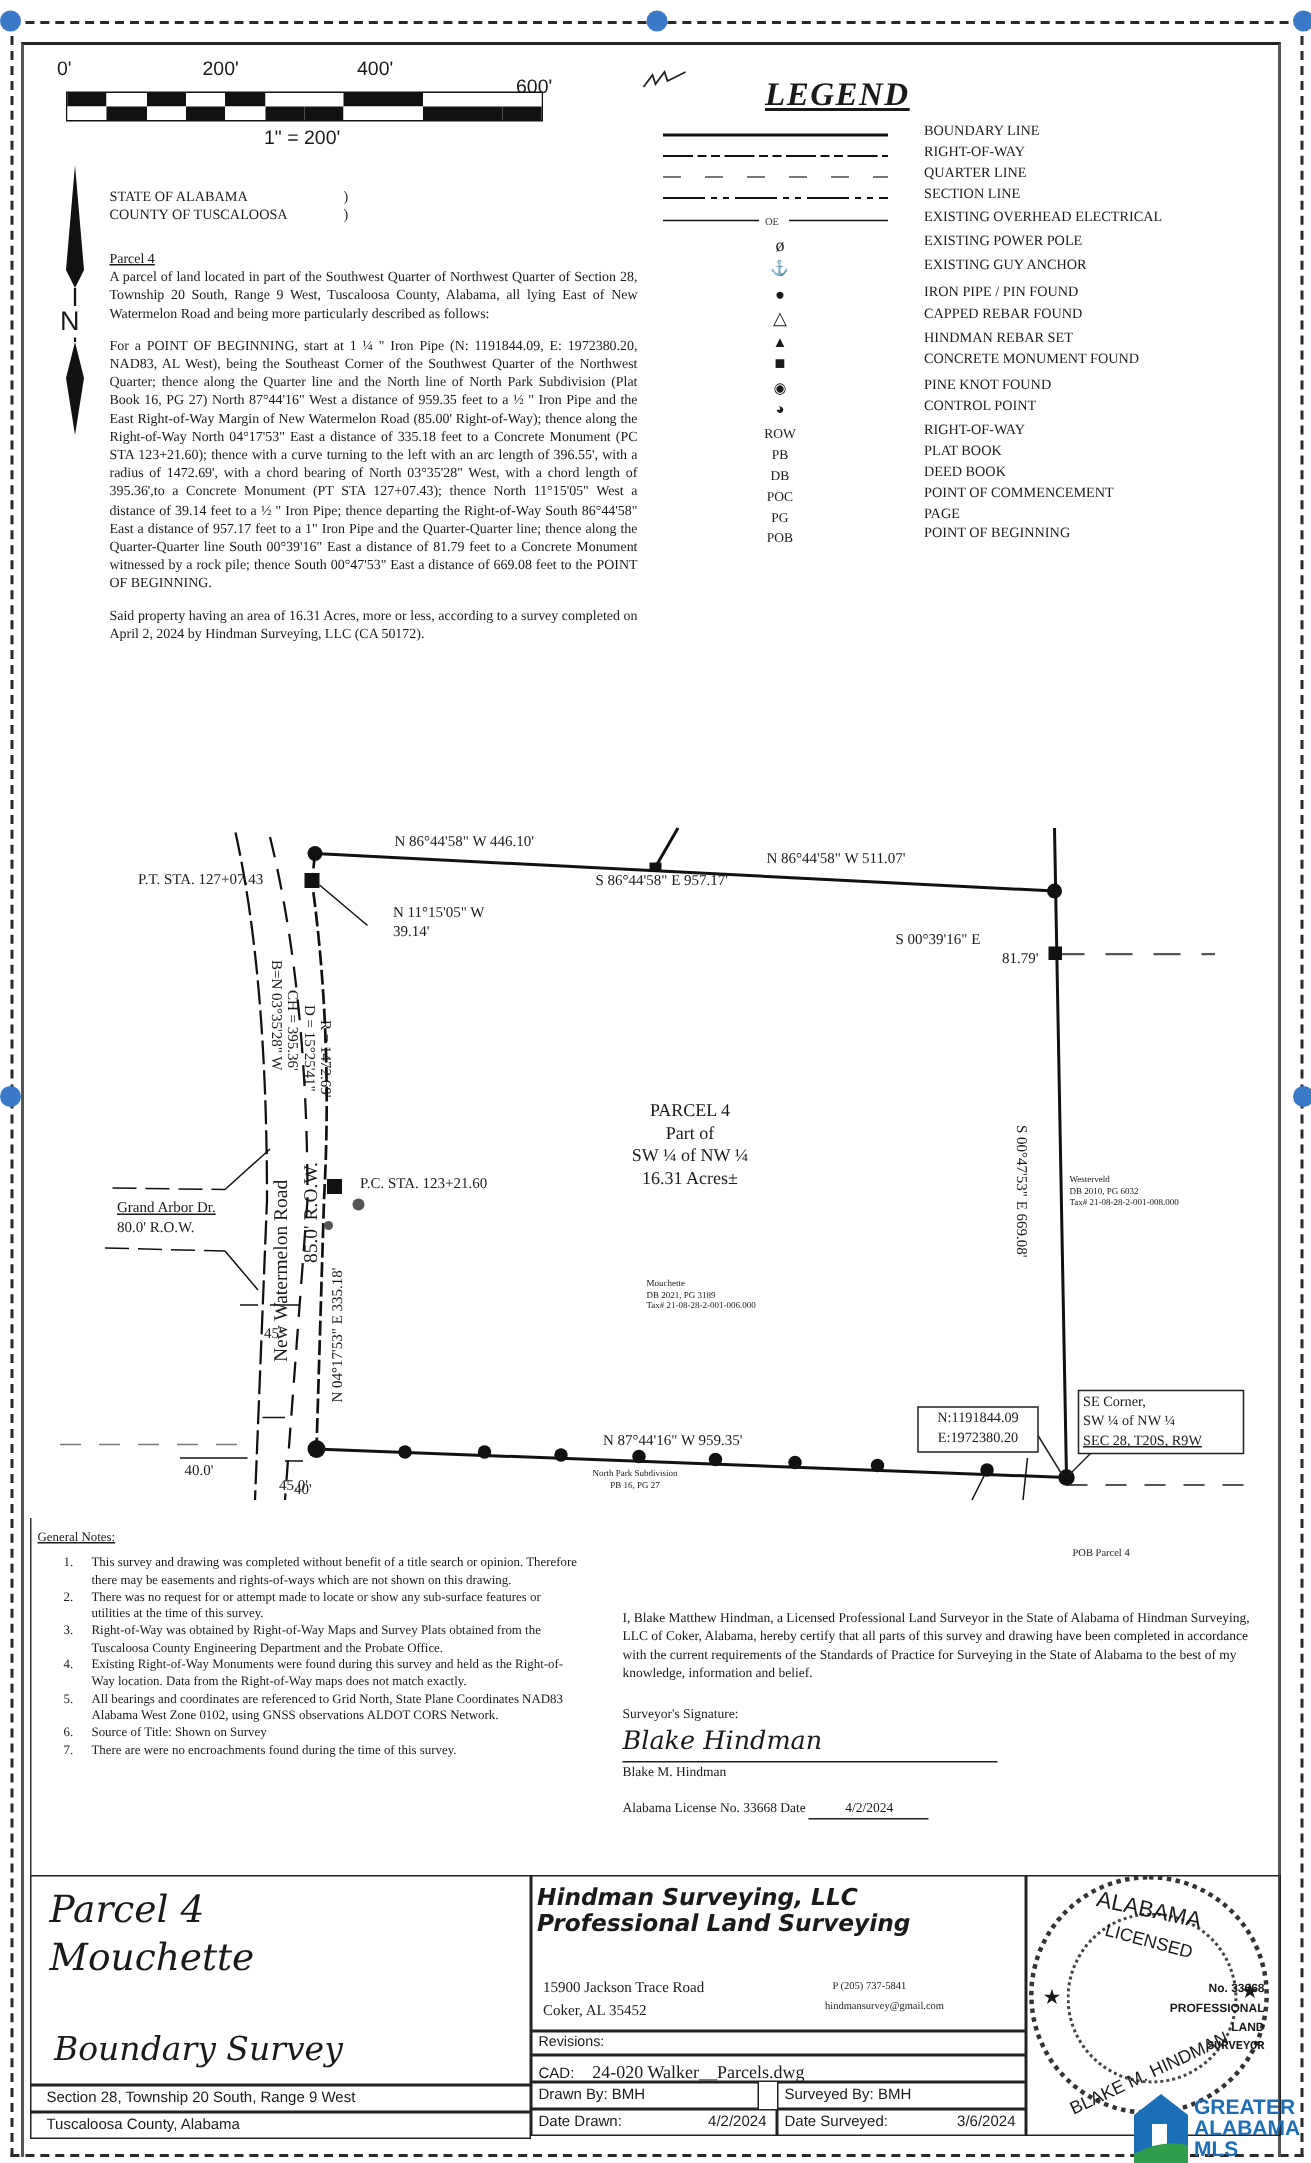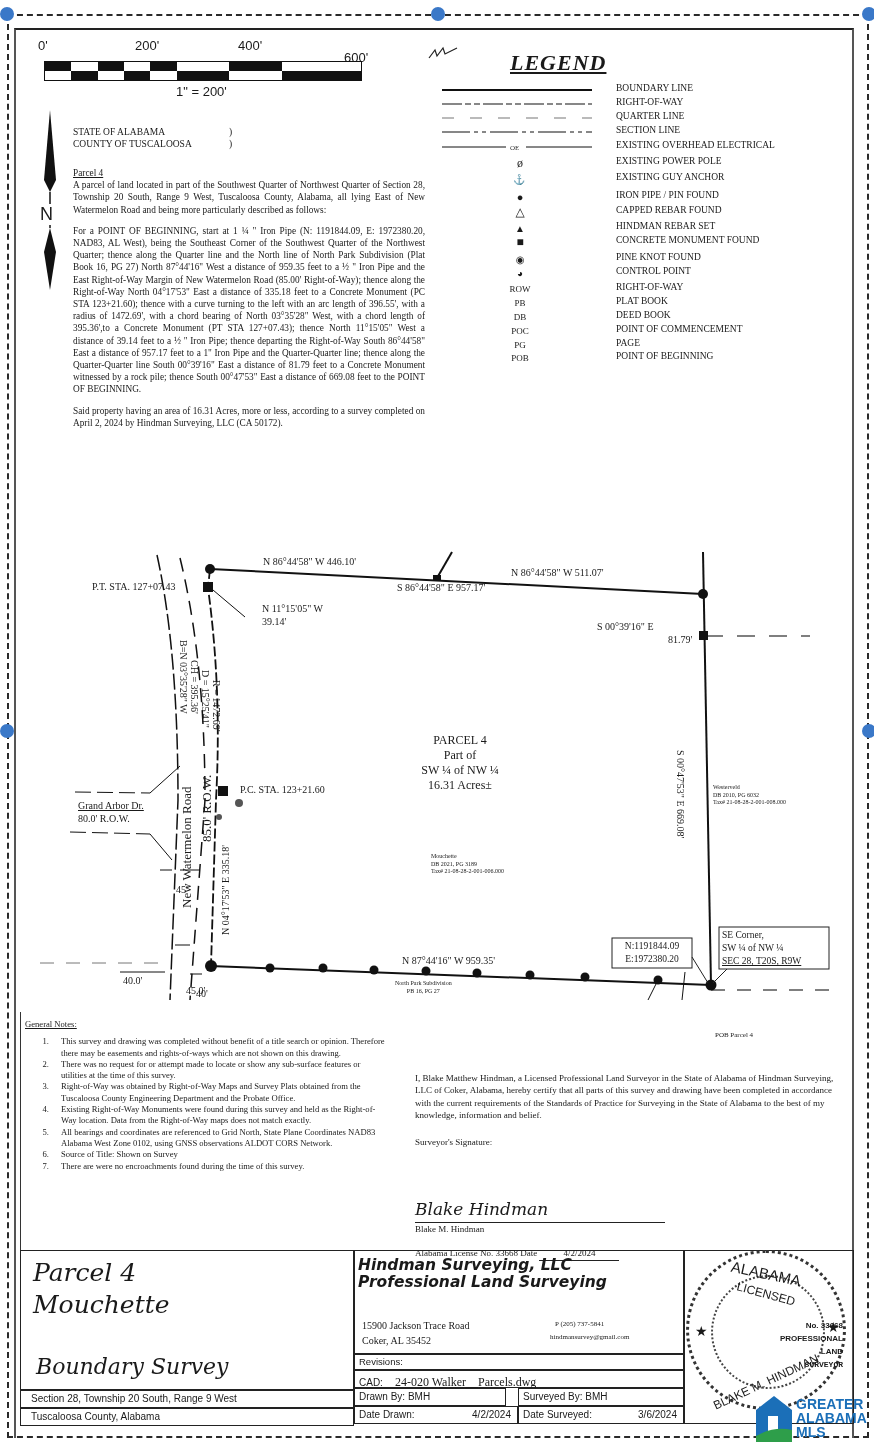--- a/index.html
+++ b/index.html
@@ -321,21 +321,21 @@
     <li>All bearings and coordinates are referenced to Grid North, State Plane Coordinates NAD83 Alabama West Zone 0102,  using GNSS observations ALDOT CORS Network.</li>
     <li>Source of Title: Shown on Survey</li>
     <li>There are were no encroachments found during the time of this survey.</li>
   </ol>
 </div>
 <div class="abs" style="left:20px;top:1012px;width:0;height:238px;border-left:1.5px solid #333;"></div>
 
 <div class="abs cert" style="left:415px;top:1072px;width:435px;">
   <div>I, Blake Matthew Hindman, a Licensed Professional Land Surveyor in the State of Alabama of Hindman Surveying, LLC of Coker, Alabama, hereby certify that all parts of this survey and drawing have been completed in accordance with the current requirements of the Standards of Practice for Surveying in the State of Alabama to the best of my knowledge, information and belief.</div>
   <div style="margin-top:14px;">Surveyor's Signature:</div>
-  <div style="width:250px;border-bottom:1px solid #222;height:26px;font-family:'DejaVu Serif',serif;font-style:italic;font-size:17px;line-height:26px;margin-top:48px;">Blake Hindman</div>
+  <div style="width:250px;border-bottom:1px solid #222;height:26px;font-family:'DejaVu Serif',serif;font-style:italic;font-size:17px;line-height:26px;">Blake Hindman</div>
   <div>Blake M. Hindman</div>
   <div style="margin-top:12px;">
     <span>Alabama License No. 33668  Date</span>
     <span style="display:inline-block;width:80px;border-bottom:1px solid #222;text-align:center;">4/2/2024</span>
   </div>
 </div>
 
 <div>
   <div class="tb" style="left:20px;top:1250px;width:334px;height:140px;"></div>
   <div class="abs tb-title" style="left:33px;top:1258px;">Parcel 4</div>

